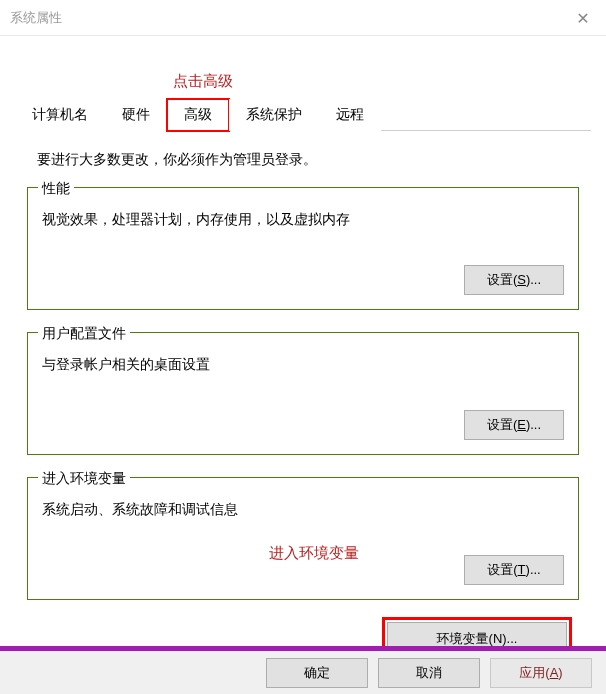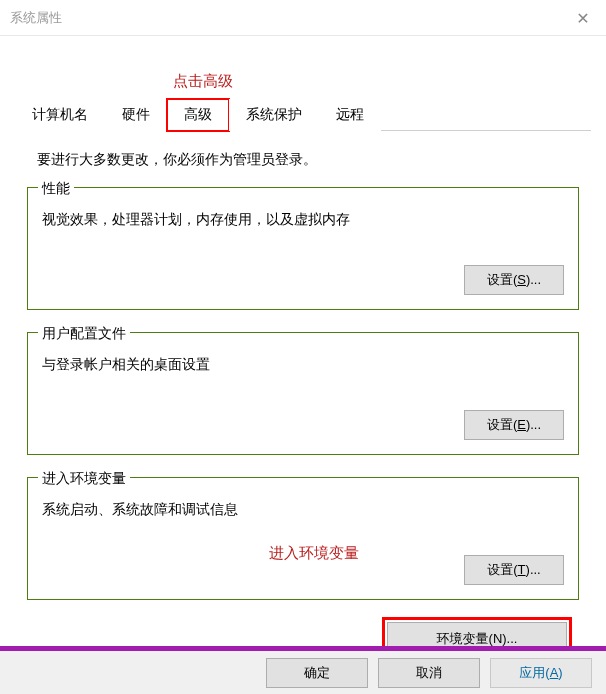--- a/index.html
+++ b/index.html
@@ -160,21 +160,21 @@
     .footer-button {
       min-width: 102px;
       height: 30px;
       background: #e1e1e1;
       border: 1px solid #adadad;
       font-size: 13px;
       cursor: pointer;
       font-family: inherit;
     }
     .footer-button.disabled {
-      color: #0369a1;
+      color: #7f1d1d;
       border-color: #c8c8c8;
       background: #e8e8e8;
     }
     .footer-button .u {
       text-decoration: underline;
     }
   </style>
 </head>
 <body>
 

